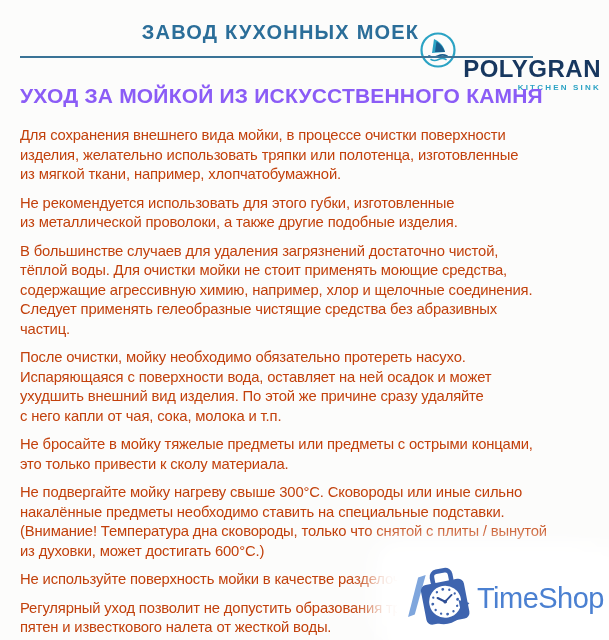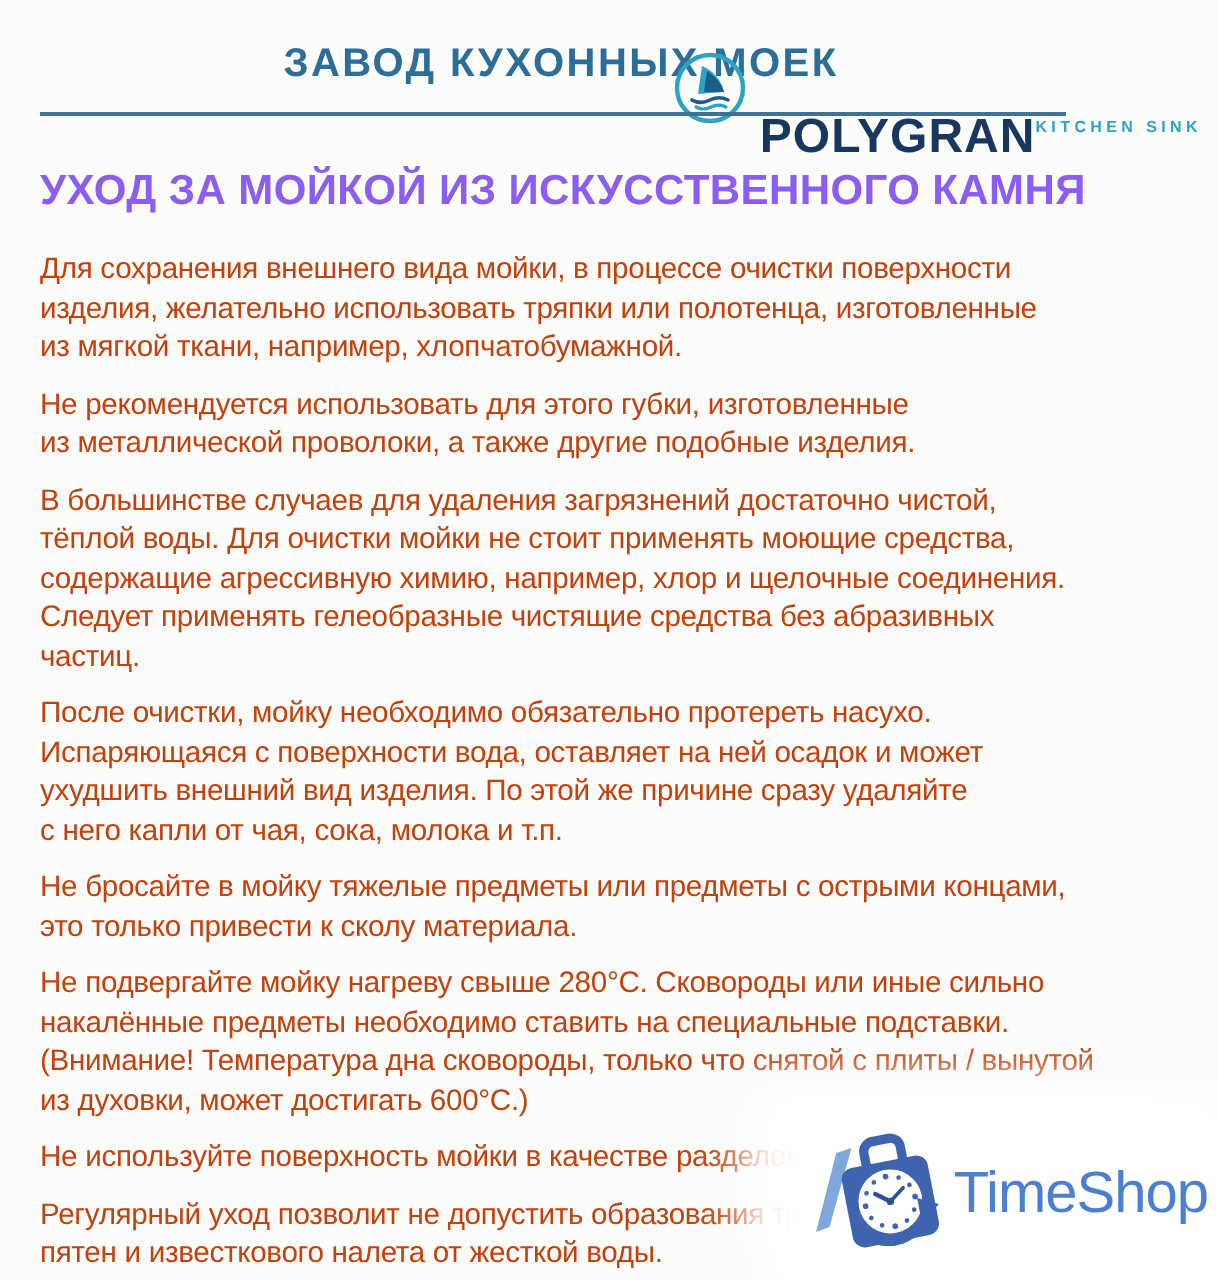--- a/index.html
+++ b/index.html
@@ -16,21 +16,21 @@
   .factory-title {
     position:absolute; top:21px; left:0; right:0;
     text-align:center; transform:translateX(-24px);
     font-size:20px; font-weight:700; letter-spacing:1.2px;
     color:#2b6e99;
   }
   .brand-logo {
     position:absolute; top:12px; right:8px;
     display:flex; align-items:center; gap:6px;
   }
-  .brand-text { display:flex; align-items:flex-start;margin-top:45px; }
+  .brand-text { display:flex; flex-direction:column; align-items:flex-end;margin-top:45px; }
   .brand-name {
     font-size:24px; font-weight:700; letter-spacing:0.5px;
     color:#17375f; line-height:24px;
   }
   .brand-tagline {
     font-size:8px; font-weight:700; letter-spacing:2.2px;
     color:#2ba3c4; margin-top:2px;
   }
   .divider {
     position:absolute; top:56px; left:20px;
@@ -104,21 +104,21 @@
 тёплой воды. Для очистки мойки не стоит применять моющие средства,
 содержащие агрессивную химию, например, хлор и щелочные соединения.
 Следует применять гелеобразные чистящие средства без абразивных
 частиц.</p>
     <p class="para">После очистки, мойку необходимо обязательно протереть насухо.
 Испаряющаяся с поверхности вода, оставляет на ней осадок и может
 ухудшить внешний вид изделия. По этой же причине сразу удаляйте
 с него капли от чая, сока, молока и т.п.</p>
     <p class="para">Не бросайте в мойку тяжелые предметы или предметы с острыми концами,
 это только привести к сколу материала.</p>
-    <p class="para">Не подвергайте мойку нагреву свыше 280°C. Сковороды или иные сильно
+    <p class="para">Не подвергайте мойку нагреву свыше 300°C. Сковороды или иные сильно
 накалённые предметы необходимо ставить на специальные подставки.
 (Внимание! Температура дна сковороды, только что снятой с плиты / вынутой
 из духовки, может достигать 600°C.)</p>
     <p class="para">Не используйте поверхность мойки в качестве разделочной доски.</p>
     <p class="para">Регулярный уход позволит не допустить образования тр
 пятен и известкового налета от жесткой воды.</p>
   </div>
 
   <div class="watermark-bg"></div>
 

